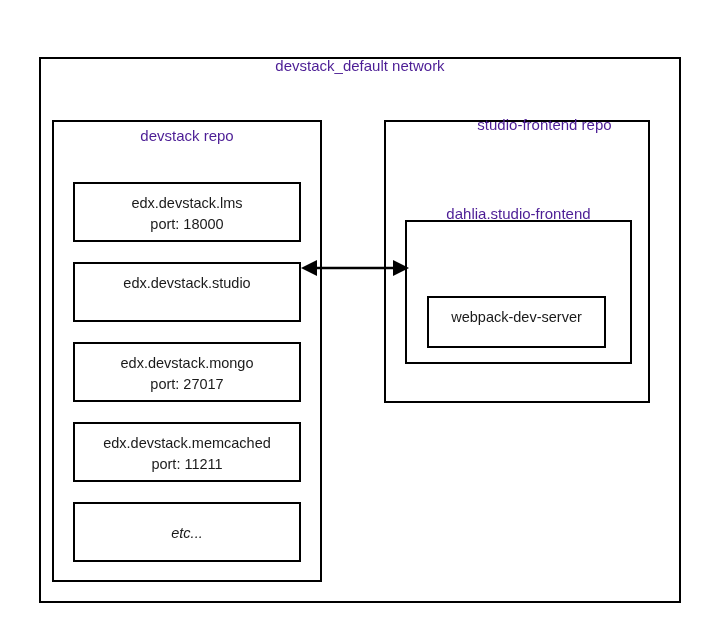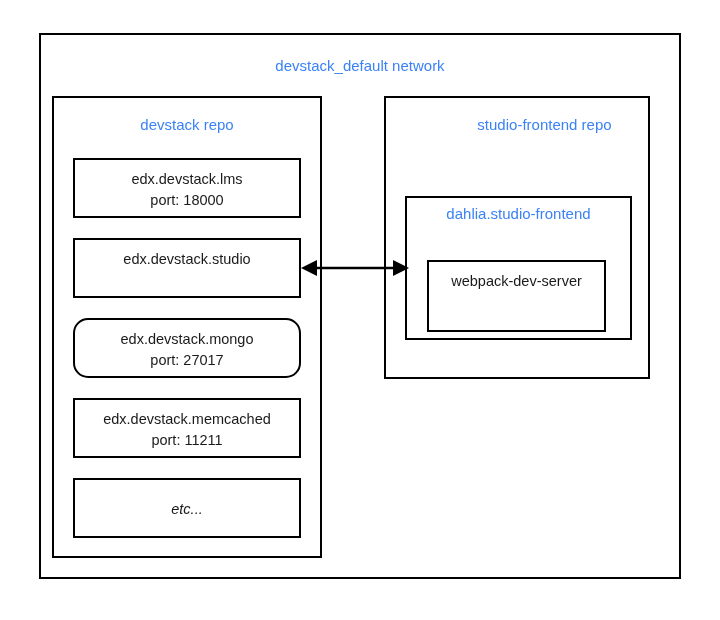--- a/index.html
+++ b/index.html
@@ -16,26 +16,27 @@
     width: 720px;
     height: 620px;
     background: #ffffff;
     overflow: hidden;
   }
   .box {
     position: absolute;
     box-sizing: border-box;
     border: 2px solid #000000;
     background: transparent;
+    margin-top: 24px;
   }
   .label {
     position: absolute;
     box-sizing: border-box;
     text-align: center;
-    color: #3b82f6;
+    color: #4c1d95;
     font-size: 15px;
     line-height: 20px;
     white-space: nowrap;
   }
   .node-label {
     position: absolute;
     box-sizing: border-box;
     width: 100%;
     left: 0;
     text-align: center;
@@ -44,44 +45,44 @@
     line-height: 21px;
   }
   .node-label .l2 { display: block; }
 
   
   #network-box { left: 39px; top: 33px; width: 642px; height: 546px; }
   #network-title { left: 39px; top: 56px; width: 642px; }
 
   
   #devstack-repo-box { left: 52px; top: 96px; width: 270px; height: 462px; }
-  #devstack-repo-title { left: 52px; top: 115px; width: 270px; }
+  #devstack-repo-title { left: 52px; top: 126px; width: 270px; }
 
   
   #studio-frontend-repo-box { left: 384px; top: 96px; width: 266px; height: 283px; }
   #studio-frontend-repo-title { left: 384px; top: 115px; width: 321px; }
 
   
   .service-box {
     left: 73px;
     width: 228px;
     height: 60px;
   }
   #service-0 { top: 158px; }
   #service-1 { top: 238px; }
-  #service-2 { top: 318px; border-radius: 15px; }
+  #service-2 { top: 318px; }
   #service-3 { top: 398px; }
   #service-4 { top: 478px; font-style: italic; }
   .service-box .node-label { top: 9px; }
   .service-box.single .node-label { top: 19px; }
 
   
   #dahlia-box { left: 405px; top: 196px; width: 227px; height: 144px; }
   #dahlia-title { left: 405px; top: 204px; width: 227px; }
-  #webpack-box { left: 427px; top: 260px; width: 179px; height: 72px; }
+  #webpack-box { left: 427px; top: 272px; width: 179px; height: 52px; }
   #webpack-box .node-label { top: 9px; }
 
   
   #connector {
     position: absolute;
     left: 295px;
     top: 252px;
     width: 120px;
     height: 32px;
   }

